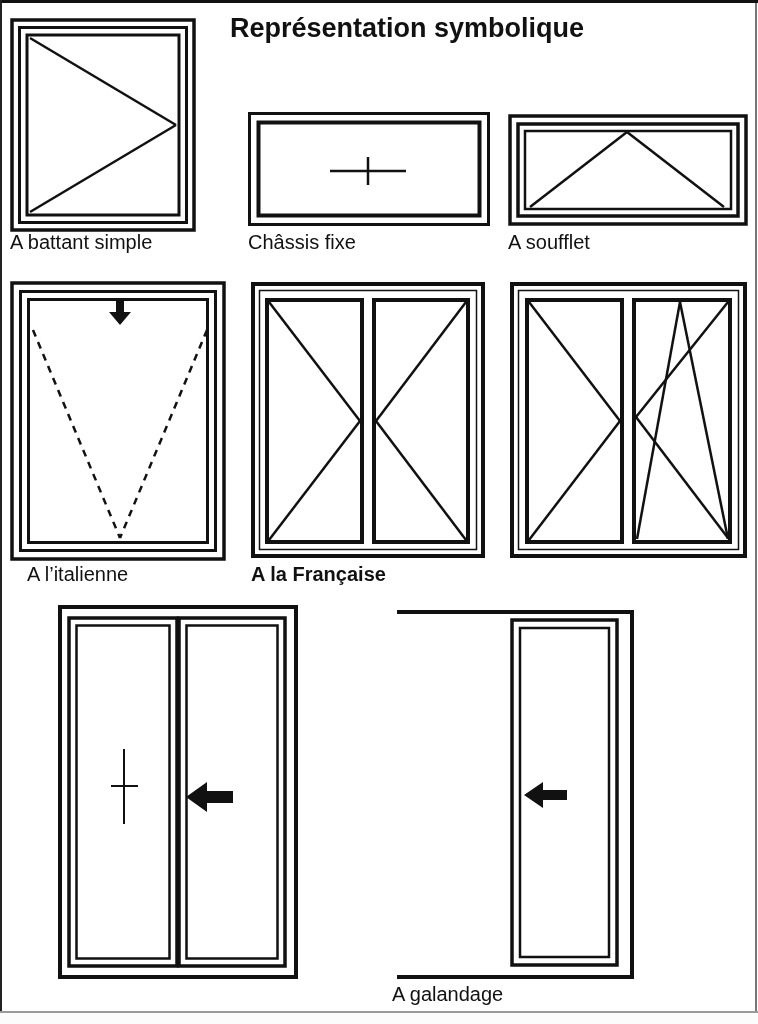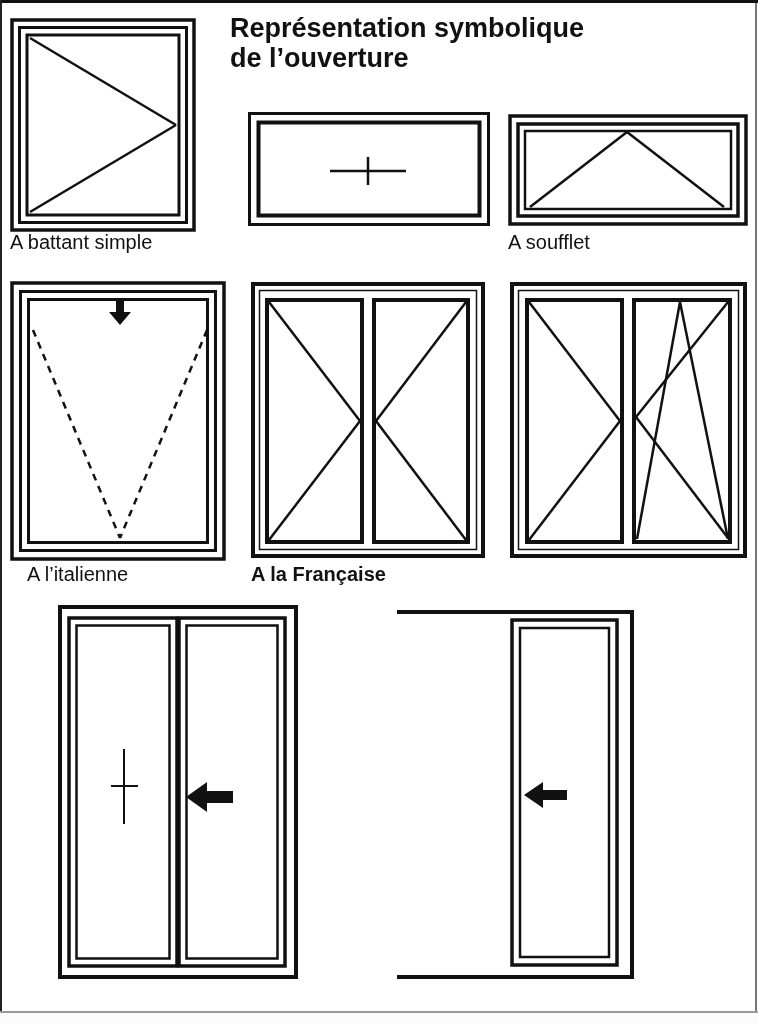--- a/index.html
+++ b/index.html
@@ -37,21 +37,20 @@
 <div class="page">
 
   <div class="border-top"></div>
   <div class="border-left"></div>
   <div class="border-right"></div>
   <div class="bottom-rule"></div>
   <div class="bottom-band"></div>
 
   <div class="title">
     <span>Représentation symbolique</span><br>
-    <span>de l’ouverture</span>
   </div>
 
   <div class="fig" style="left:10px;top:18px;">
     <svg width="186" height="214" viewBox="0 0 186 214">
       <g>
         <rect class="st" x="2" y="2" width="182" height="210" stroke-width="3.5"></rect>
         <rect class="st" x="9.5" y="9.5" width="167" height="195" stroke-width="3"></rect>
         <rect class="st" x="17" y="17" width="152" height="180" stroke-width="3"></rect>
       </g>
       <g>
@@ -67,20 +66,21 @@
       <g>
         <rect class="st" x="1.5" y="1.5" width="239" height="111" stroke-width="3"></rect>
         <rect class="st" x="10.5" y="10.5" width="221" height="93" stroke-width="4"></rect>
       </g>
       <g>
         <line class="st" x1="82" y1="59" x2="158" y2="59" stroke-width="2.5"></line>
         <line class="st" x1="120" y1="45" x2="120" y2="73" stroke-width="2.5"></line>
       </g>
     </svg>
   </div>
+  <div class="caption" style="left:248px;top:230px;width:242px;">Châssis fixe</div>
 
   <div class="fig" style="left:508px;top:114px;">
     <svg width="240" height="112" viewBox="0 0 240 112">
       <g>
         <rect class="st" x="2" y="2" width="236" height="108" stroke-width="3.5"></rect>
         <rect class="st" x="10" y="10" width="220" height="92" stroke-width="3.5"></rect>
         <rect class="st" x="17" y="17" width="206" height="78" stroke-width="2.5"></rect>
       </g>
       <g>
         <line class="st" x1="119" y1="18" x2="22" y2="93" stroke-width="2.5"></line>
@@ -171,14 +171,15 @@
       </g>
       <g>
         <rect class="st" x="120" y="18" width="105" height="345" stroke-width="3.5"></rect>
         <rect class="st" x="128" y="26" width="89" height="329" stroke-width="2.5"></rect>
       </g>
       <g>
         <path d="M132 193 L151 180 L151 188 L175 188 L175 198 L151 198 L151 206 Z" fill="#111" stroke="none"></path>
       </g>
     </svg>
   </div>
+  <div class="caption" style="left:392px;top:982px;width:246px;">A galandage</div>
 
 </div>
 
 </body></html>

